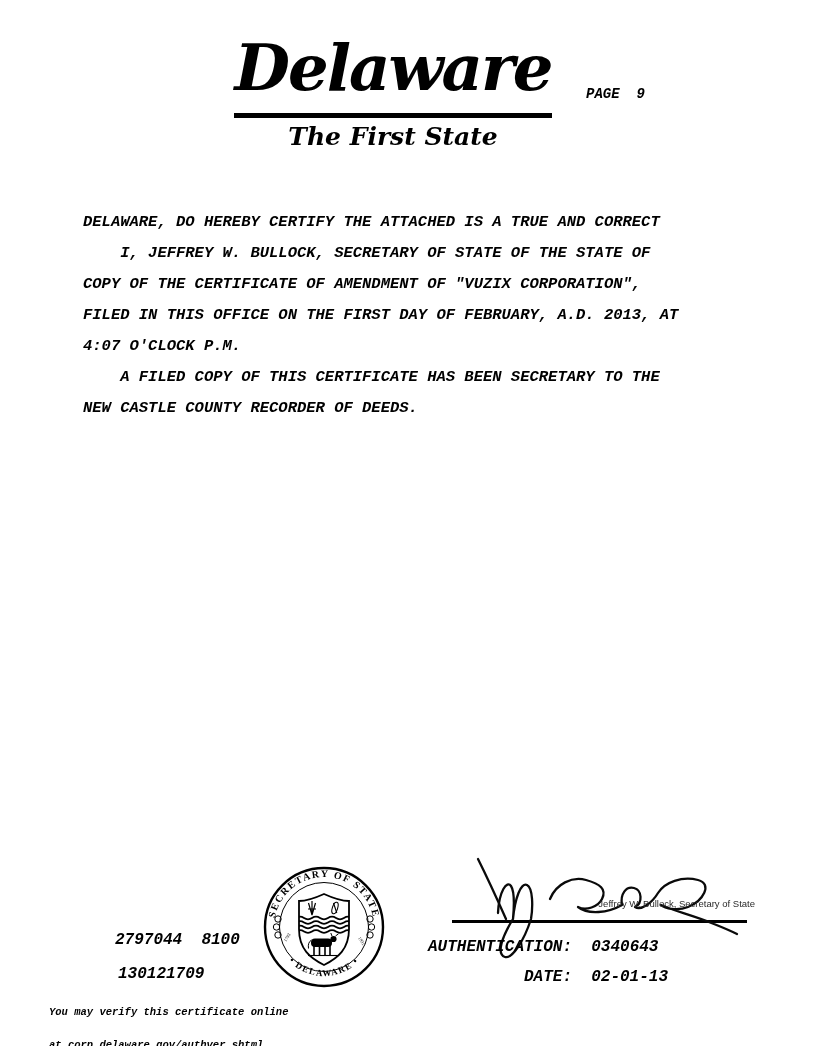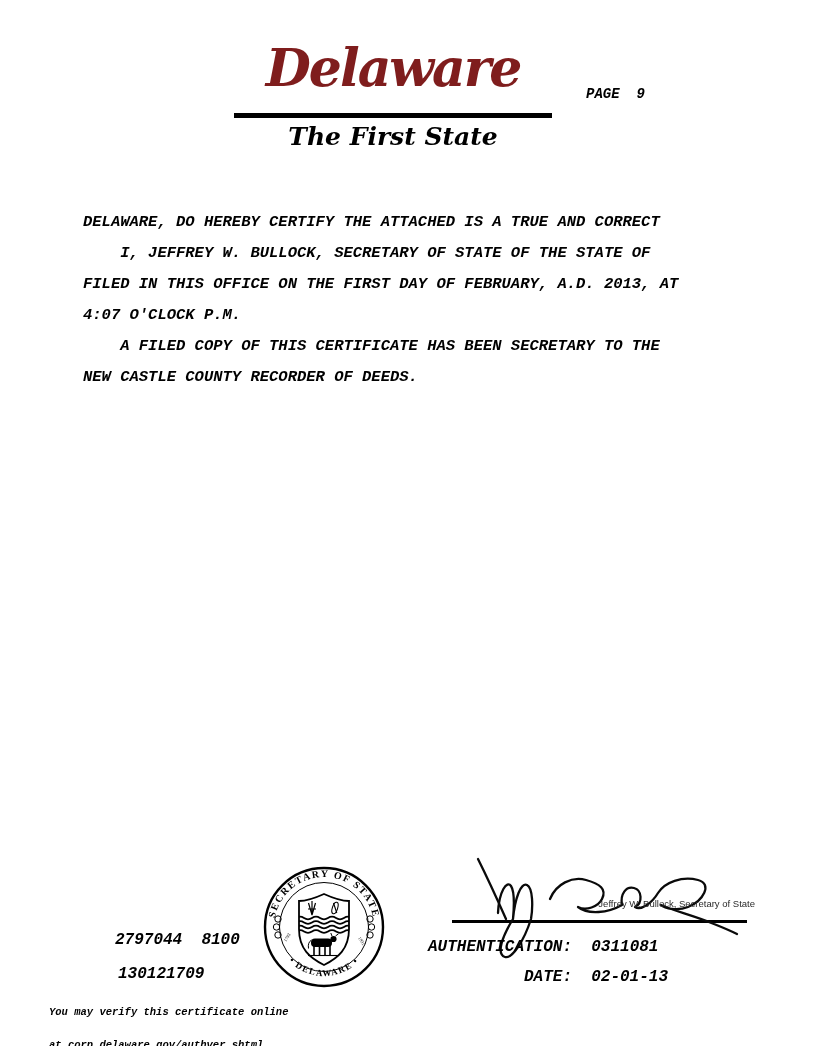--- a/index.html
+++ b/index.html
@@ -14,24 +14,24 @@
     color: #000;
   }
   
   .logo {
     position: absolute;
     left: 228px; top: 26px; width: 330px;
     text-align: center;
     font-family: "DejaVu Serif", serif;
     font-style: italic;
     font-weight: bold;
-    font-size: 52px;
+    font-size: 64px;
     line-height: 84px;
     letter-spacing: -2px;
-    color: #7f1d1d;
+    color: #000000;
   }
   .logo-underline {
     position: absolute;
     left: 234px; top: 113px;
     width: 318px; height: 5px;
     background: #000;
   }
   .page-label {
     position: absolute;
     left: 586px; top: 86px;
@@ -101,20 +101,21 @@
 <div class="page">
 
   <div class="logo">Delaware</div>
   <div class="logo-underline"></div>
   <div class="page-label mono-bi">PAGE  9</div>
   <div class="tagline">The First State</div>
 
   <div class="cert-body">
     <div class="cert-line">DELAWARE, DO HEREBY CERTIFY THE ATTACHED IS A TRUE AND CORRECT</div>
     <div class="cert-line">    I, JEFFREY W. BULLOCK, SECRETARY OF STATE OF THE STATE OF</div>
+    <div class="cert-line">COPY OF THE CERTIFICATE OF AMENDMENT OF "VUZIX CORPORATION",</div>
     <div class="cert-line">FILED IN THIS OFFICE ON THE FIRST DAY OF FEBRUARY, A.D. 2013, AT</div>
     <div class="cert-line">4:07 O'CLOCK P.M.</div>
     <div class="cert-line">    A FILED COPY OF THIS CERTIFICATE HAS BEEN SECRETARY TO THE</div>
     <div class="cert-line">NEW CASTLE COUNTY RECORDER OF DEEDS.</div>
   </div>
 
   <div class="file-number mono-bi">2797044  8100</div>
   <div class="filing-number mono-bi">130121709</div>
   <div class="verify-note mono-bi">
     <div>You may verify this certificate online</div>
@@ -188,16 +189,16 @@
 
         <path d="M28,6 C36,22 48,48 56,66"></path>
 
         <path d="M48,60 C49,38 57,27 61,33 C65,39 64,55 63,66 C65,45 71,29 77,32 C83,35 83,54 81,66 C74,88 62,106 55,104 C46,101 52,84 63,66"></path>
 
         <path d="M100,46 C106,31 122,23 136,27 C150,31 157,36 152,46 C148,54 136,58 128,54 C138,62 158,60 172,52 C170,41 176,33 184,35 C192,37 193,50 185,54 C191,58 202,50 208,40 C215,29 232,23 248,27 C263,31 253,48 238,54 C228,58 215,56 211,52 C224,58 246,63 264,71 C274,75 281,78 287,81"></path>
       </g>
     </svg>
   </div>
   <div class="signer-name">Jeffrey W. Bullock, Secretary of State</div>
-  <div class="authentication mono-bi">AUTHENTICATION:  0311081</div>
+  <div class="authentication mono-bi">AUTHENTICATION:  0340643</div>
   <div class="cert-date mono-bi">DATE:  02-01-13</div>
 
 </div>
 
 </body></html>

